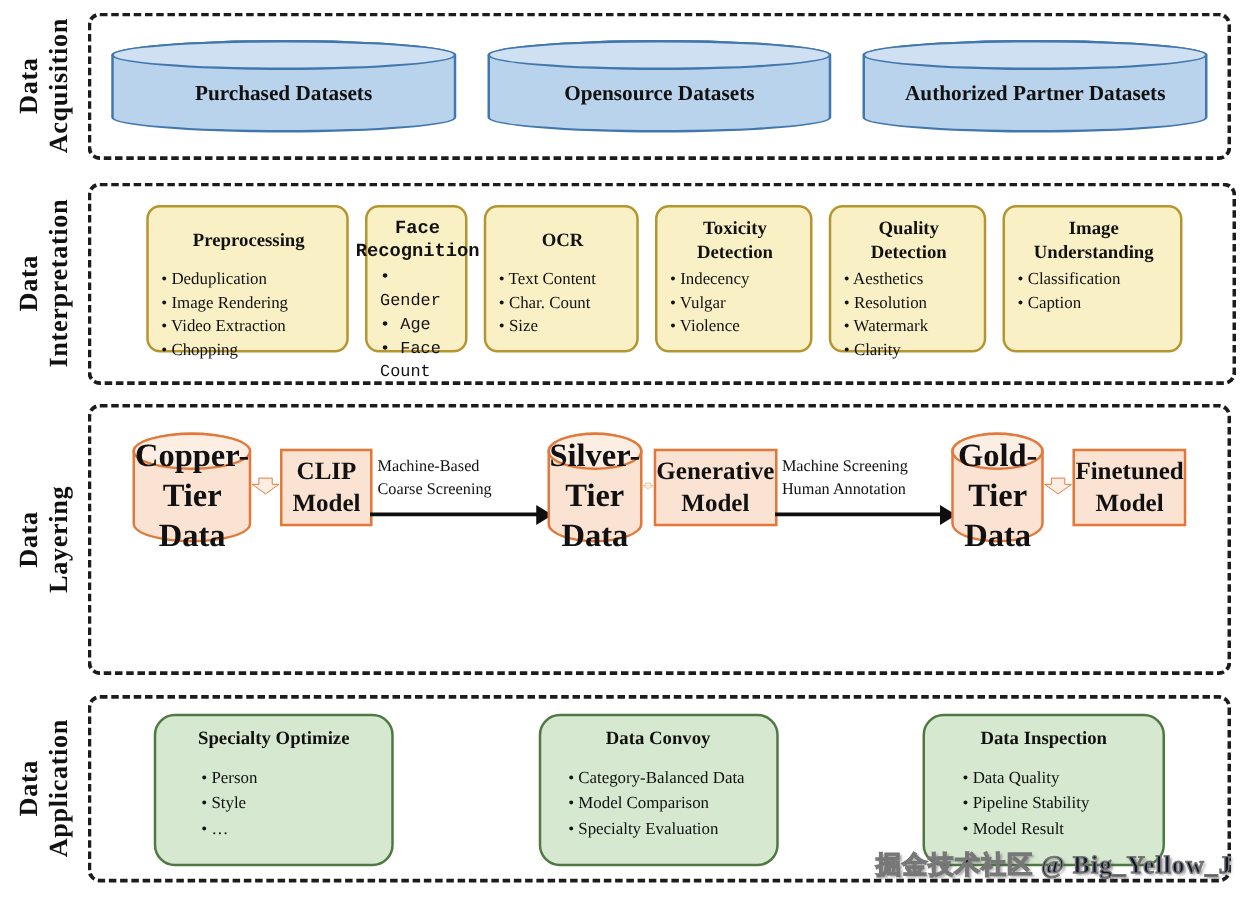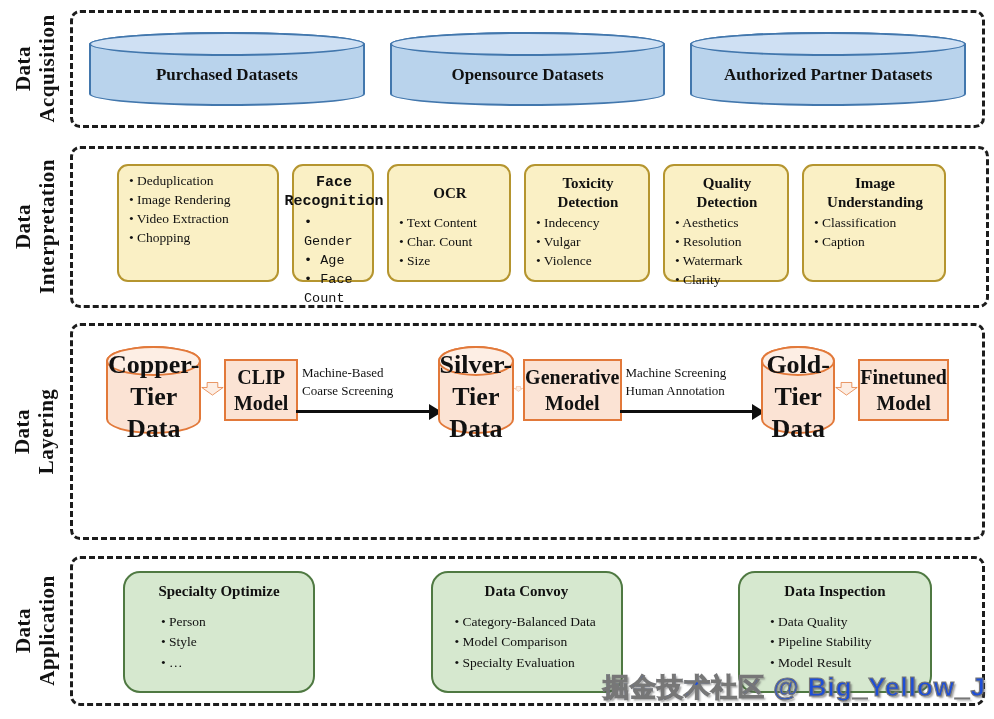--- a/index.html
+++ b/index.html
@@ -74,22 +74,22 @@
   .gcard { box-sizing:border-box; height:122px; background:#d6e8cf; border:2.5px solid #4f7942;
            border-radius:17px; padding:10px 10px 4px 10px; }
   .g0 { width:192px; } .g1 { width:192px; } .g2 { width:194px; }
   .gcard-title { font-weight:bold; font-size:15px; text-align:center; margin-bottom:12px; }
   .gcard-items { font-size:13.5px; line-height:1.5; padding-left:26px; }
   .g1 .gcard-items { padding-left:12px; }
   .g2 .gcard-items { padding-left:20px; }
 
   
   .watermark { position:absolute; right:8px; bottom:14px; z-index:5;
-               font-family:Liberation Sans, sans-serif;
-               font-weight:bold; font-size:26px; color:#1d4ed8;
+               font-family:Liberation Serif, serif;
+               font-weight:bold; font-size:20px; color:#0f172a;
                -webkit-text-stroke:1.1px #777;
                text-shadow:2px 2px 2px rgba(80,80,80,.55); letter-spacing:1px; }
 </style>
 </head>
 <body>
 
 <div class="canvas">
 
   <div class="row row-acq">
     <div class="side">
@@ -114,20 +114,21 @@
   <div class="row row-int">
     <div class="side">
       <div class="rot">
         <div>Data</div>
         <div>Interpretation</div>
       </div>
     </div>
     <div class="dash int-box">
 
       <div class="card c0">
+        <div class="card-title">Preprocessing</div>
         <div class="card-items">
           <div class="bullet">Deduplication</div>
           <div class="bullet">Image Rendering</div>
           <div class="bullet">Video Extraction</div>
           <div class="bullet">Chopping</div>
         </div>
       </div>
 
       <div class="card c1">
         <div class="card-title">Face Recognition</div>

